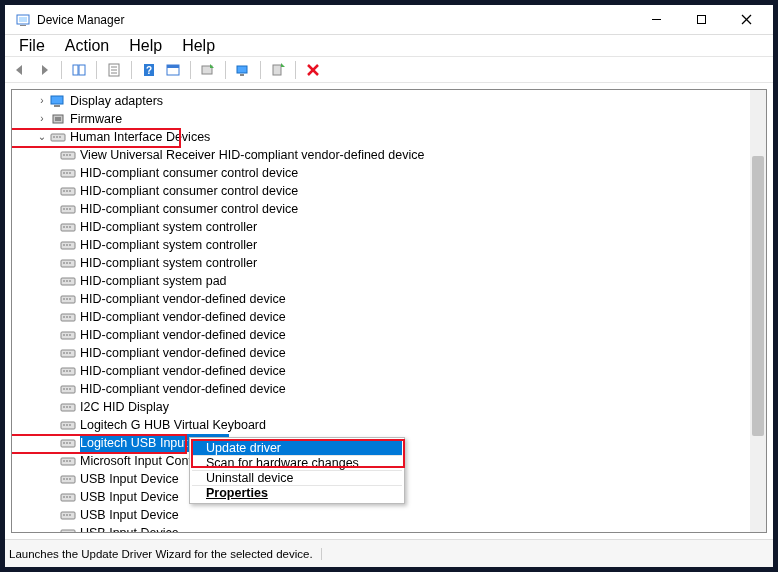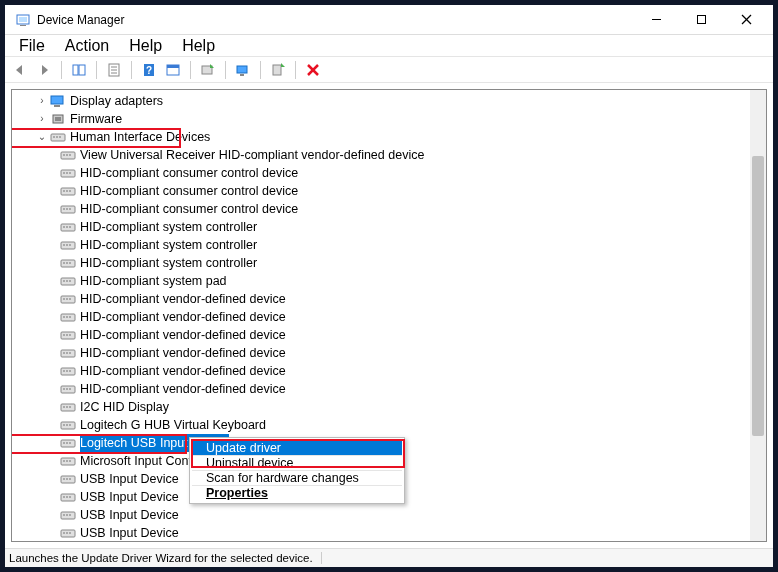--- a/index.html
+++ b/index.html
@@ -36,21 +36,21 @@
 
 .ctxmenu { position: absolute; background: #fff; border: 1px solid #bbb; box-shadow: 2px 2px 4px rgba(0,0,0,.25); font-size: 12.5px; padding: 3px 2px; width: 216px; z-index: 50; }
 .ctxmenu .mi { padding: 0 14px; cursor: default; border-bottom: 1px solid #e5e5e5; }
 .ctxmenu .mi.nosep { border-bottom: none; text-decoration: underline; }
 .ctxmenu .mi.hl { background: #0078d7; color: #fff; }
 .ctxmenu .mi.bold { font-weight: 600; }
 .ctxmenu .mi:last-child { border-bottom: none; }
 
 .redbox-menu { position: absolute; border: 2px solid #e81123; pointer-events: none; z-index: 60; }
 
-.status { height: 19px; border-top: 1px solid #ddd; display: flex; align-items: center; font-size: 11.5px; padding: 0 4px; background: #f6f6f6; }
+.status { height: 28px; border-top: 1px solid #ddd; display: flex; align-items: center; font-size: 11.5px; padding: 0 4px; background: #f6f6f6; }
 .status .segment { border-right: 1px solid #ccc; padding-right: 8px; }
 
 .scrollbar-stub { position: absolute; right: 0; top: 0; width: 16px; height: 100%; background: #f0f0f0; }
 .scrollbar-stub .thumb { position: absolute; right: 2px; width: 12px; background: #c2c2c2; border-radius: 2px; }
 </style>
 </head>
 <body>
 
 <div class="window">
 
@@ -389,22 +389,22 @@
         </div>
       <div class="scrollbar-stub">
         <div class="thumb" style="top:66px;height:280px;"></div>
       </div>
 
       <div class="redbox-cat" id="redcat" style="left: -17px; top: 38px; width: 186px; height: 20px;"></div>
       <div class="redbox-cat" id="redsel" style="left: -3px; top: 344px; width: 178px; height: 20px;"></div>
 
       <div class="ctxmenu" id="ctx" style="left: 177px; top: 347px;">
         <div class="mi hl">Update driver</div>
+        <div class="mi">Scan for hardware changes</div>
         <div class="mi">Uninstall device</div>
-        <div class="mi">Scan for hardware changes</div>
         <div class="mi bold nosep">Properties</div>
       </div>
       <div class="redbox-menu" id="redmenu" style="left: 179px; top: 349px; width: 214px; height: 29px;"></div>
     </div>
   </div>
 
   <div class="status">
     <span class="segment">Launches the Update Driver Wizard for the selected device.</span>
   </div>
 

